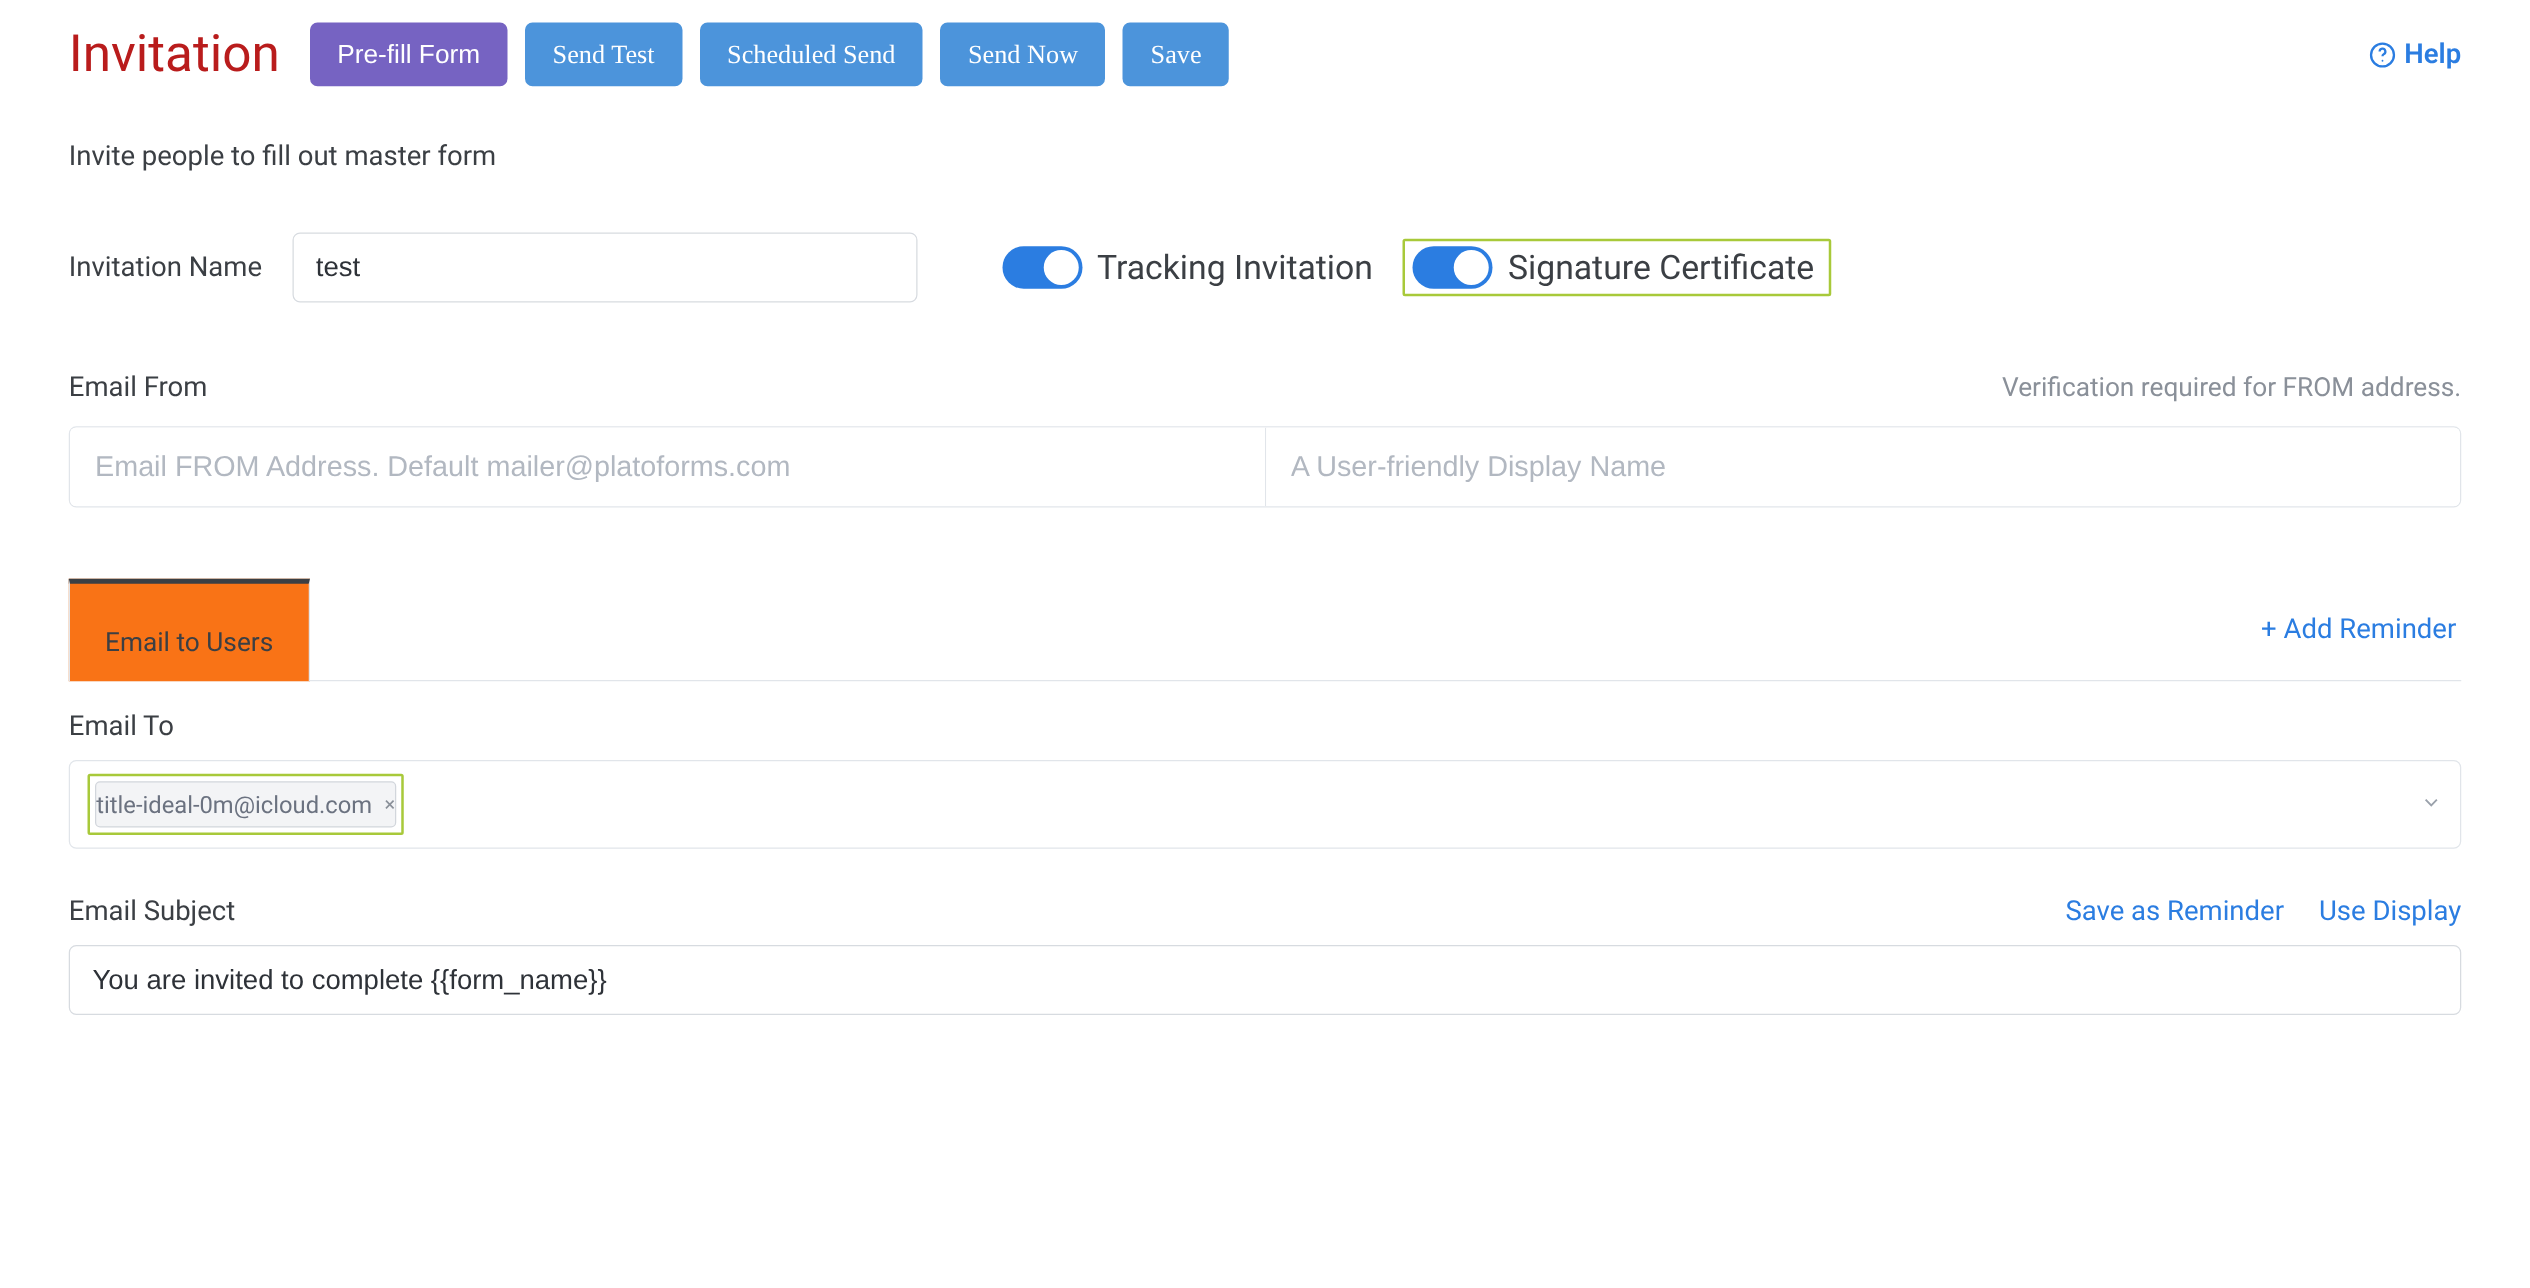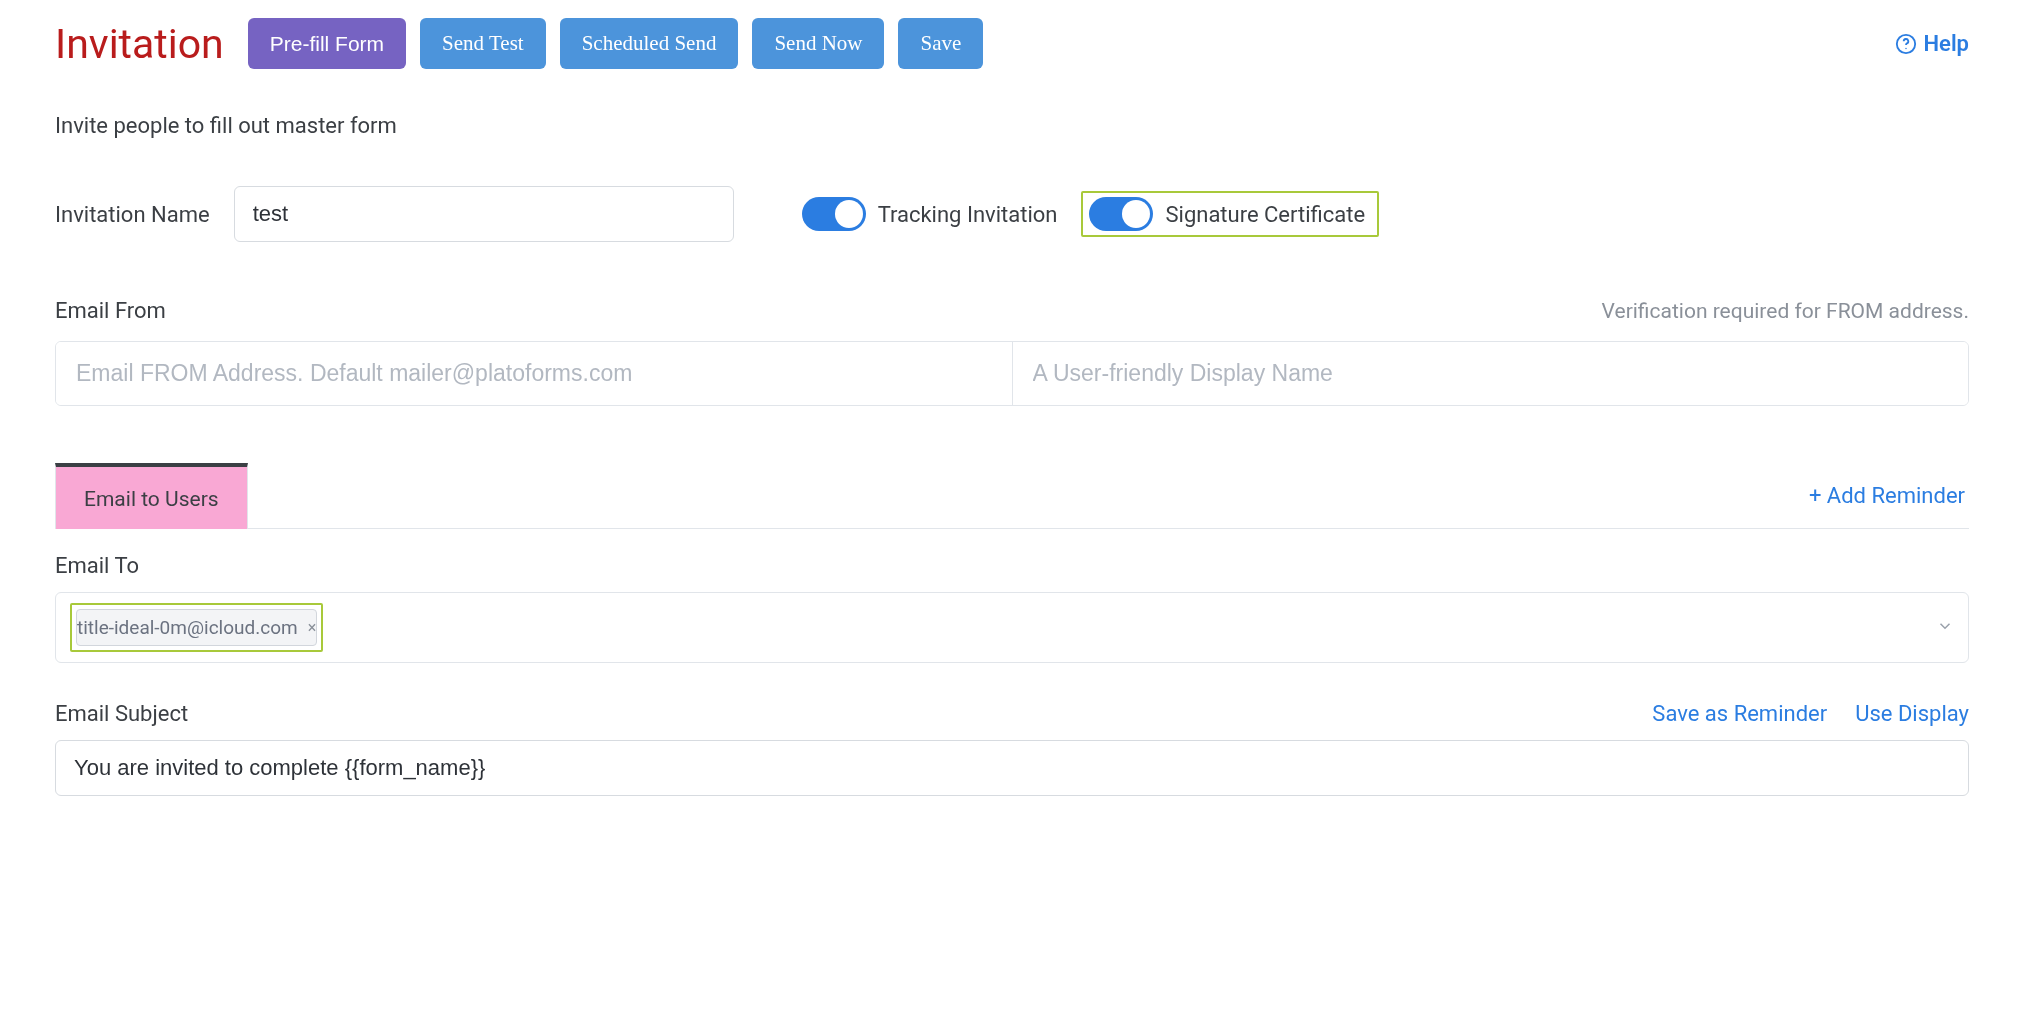--- a/index.html
+++ b/index.html
@@ -85,21 +85,21 @@
     position: relative;
     cursor: pointer;
   }
   .toggle .knob {
     position: absolute;
     top: 3px; right: 3px;
     width: 28px; height: 28px;
     border-radius: 50%;
     background: #fff;
   }
-  .toggle-label { font-size: 22px; color: #3b3f44; }
+  .toggle-label { font-size: 27px; color: #3b3f44; }
 
   .highlight-box {
     border: 2px solid #a8c93a;
     padding: 4px 12px 4px 6px;
     display: flex;
     align-items: center;
     gap: 12px;
     border-radius: 2px;
   }
 
@@ -131,27 +131,27 @@
   .from-inputs input:first-child { border-right: 1px solid #e1e5ea; }
 
   
   .tabs-row {
     display: flex;
     align-items: center;
     margin-top: 56px;
     border-bottom: 1px solid #e1e5ea;
   }
   .tab {
-    padding: 20px 28px 18px 28px;
+    padding: 36px 28px 18px 28px;
     font-size: 21px;
     color: #3b3f44;
     border: 1px solid #e1e5ea;
     border-bottom: none;
     border-top: 4px solid #3b3f44;
-    background: #f9a8d4;
+    background: #f97316;
     position: relative;
     top: 1px;
     cursor: pointer;
   }
   .add-reminder {
     margin-left: auto;
     color: #2b7de1;
     font-size: 22px;
     cursor: pointer;
     padding-right: 4px;

